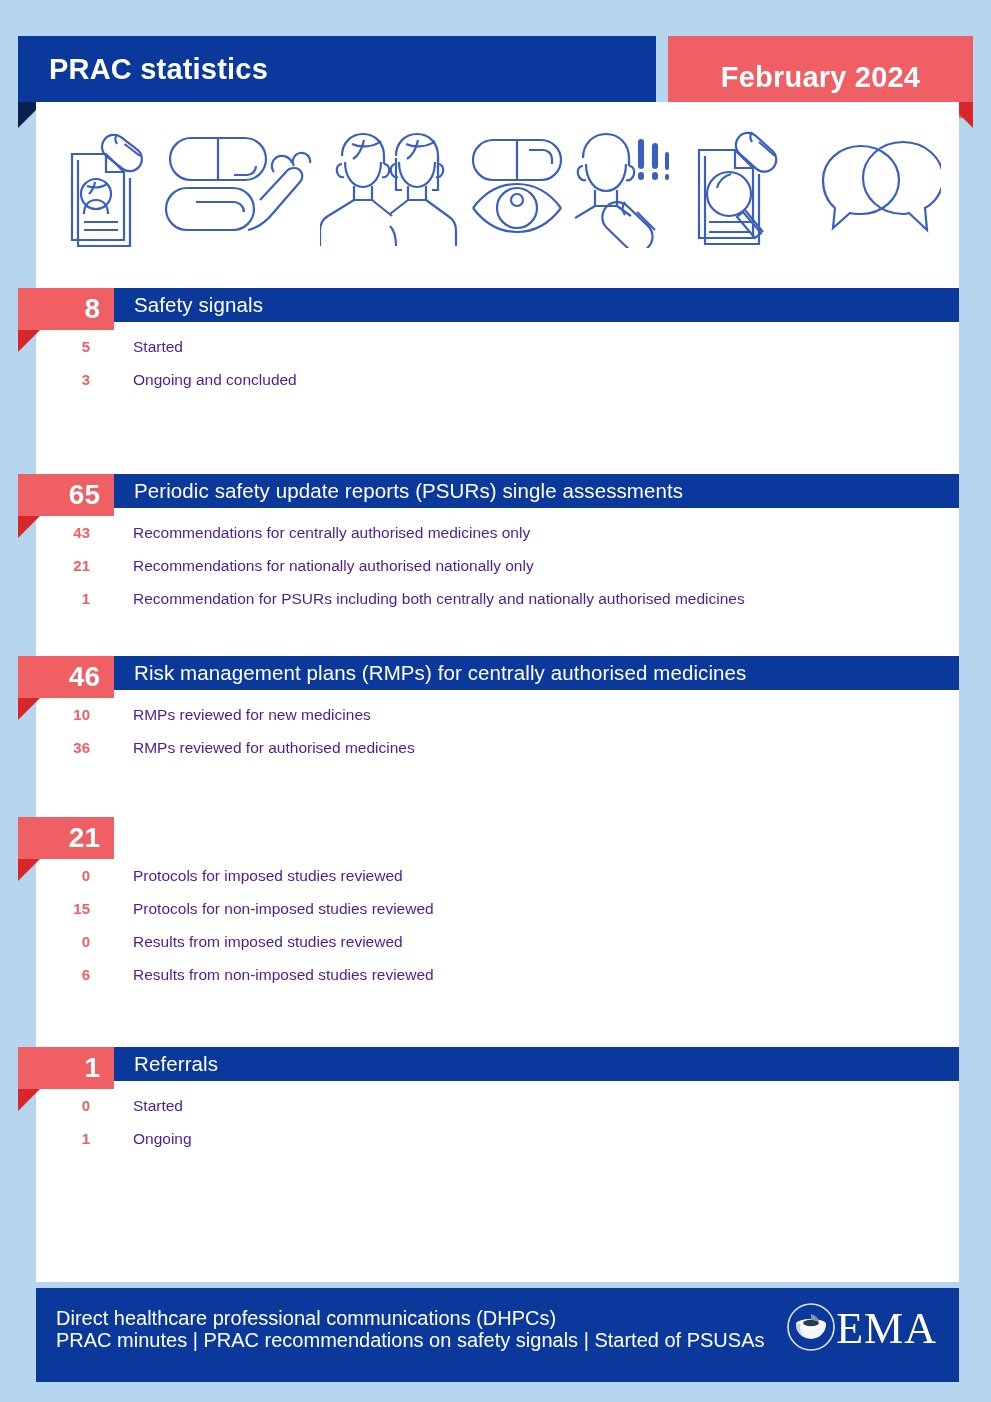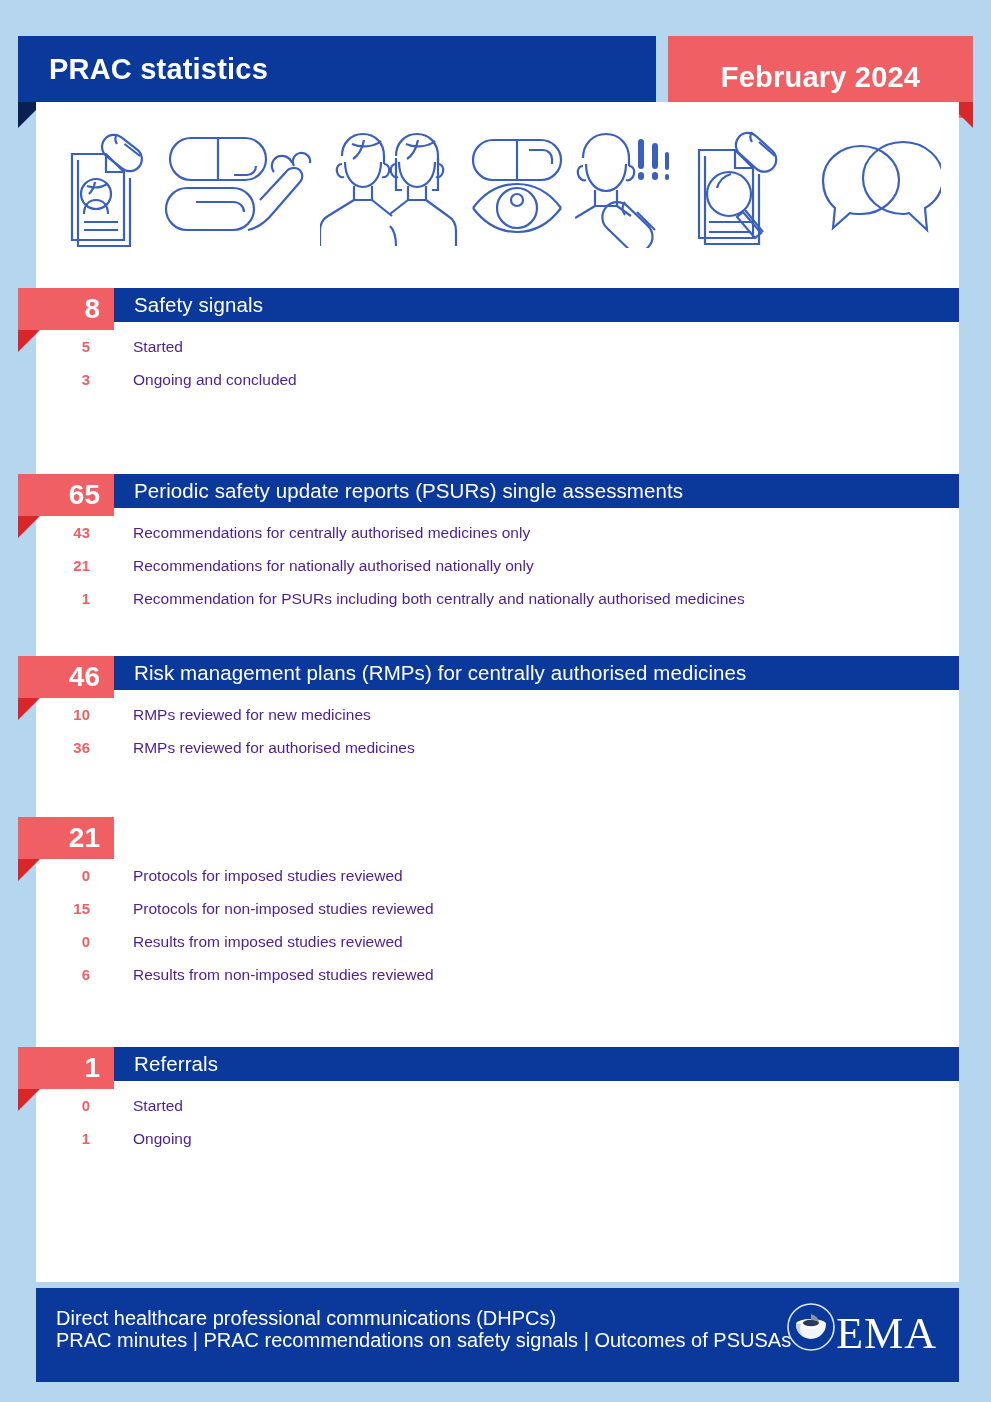--- a/index.html
+++ b/index.html
@@ -92,21 +92,21 @@
     position:absolute;left:36px;top:1288px;width:923px;height:94px;
     background:#0a389b;
   }
   .footer-links{
     position:absolute;left:20px;top:19px;
     color:#ffffff;font-size:20px;line-height:22px;
   }
   .footer-links div{white-space:nowrap;}
   .ema-logo{
     position:absolute;right:22px;top:14px;
-    display:flex;align-items:flex-end;
+    display:flex;align-items:center;
   }
   .ema-logo .word{
     color:#ffffff;font-family:"Liberation Serif", serif;
     font-size:44px;letter-spacing:1px;line-height:1;
   }
 </style>
 </head>
 <body>
 
 <div class="page">
@@ -364,21 +364,21 @@
       <div class="row">
         <span class="rn">1</span>
         <span class="rl">Ongoing</span>
       </div>
     </div>
   </div>
 
   <div class="footer">
     <div class="footer-links">
       <div>Direct healthcare professional communications (DHPCs)</div>
-      <div>PRAC minutes | PRAC recommendations on safety signals | Outcomes of PSUSAs</div>
+      <div>PRAC minutes | PRAC recommendations on safety signals | Started of PSUSAs</div>
     </div>
     <div class="ema-logo">
       <span>
         <svg width="50" height="50" viewBox="0 0 50 50" fill="none">
           <circle cx="25" cy="25" r="23" stroke="#dde6f5" stroke-width="1.6" fill="none"></circle>
           <path d="M10 22 h30 a15 15 0 0 1 -30 0 Z" fill="#f2f5fb"></path>
           <ellipse cx="25" cy="22" rx="15" ry="5" fill="#ffffff"></ellipse>
           <ellipse cx="25" cy="21" rx="8" ry="3.2" fill="#2b3a56"></ellipse>
           <path d="M25 18 a8 3.2 0 0 1 8 3 a12 10 0 0 0 -8 -9 Z" fill="#8793a8"></path>
           <path d="M10 22 a15 15 0 0 0 9 13.8 a14 13 0 0 1 -4 -13.8 Z" fill="#c9d3e4"></path>

